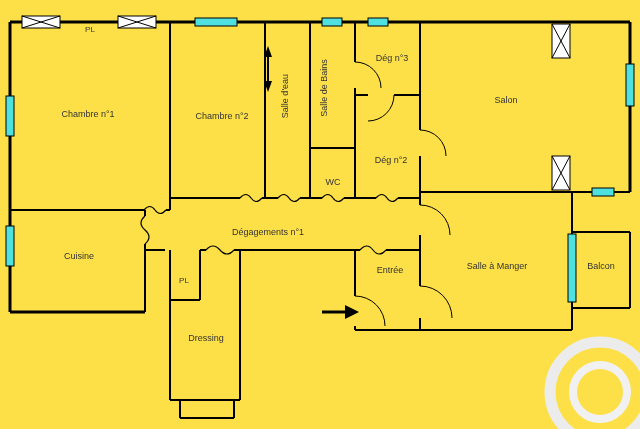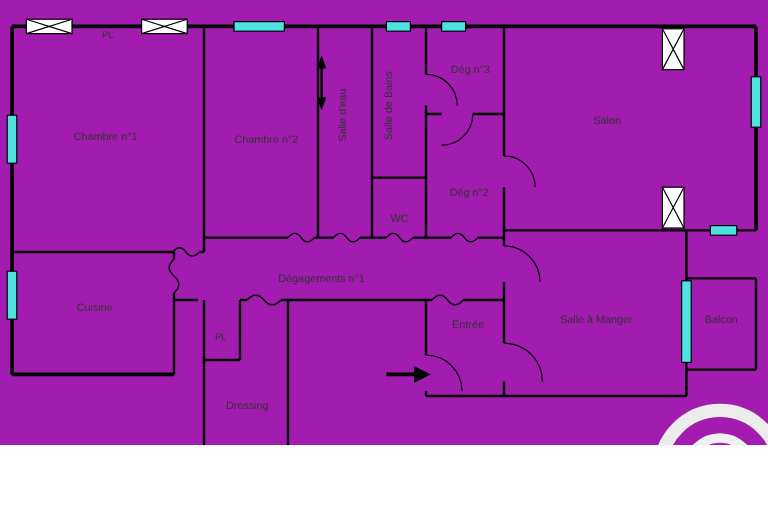--- a/index.html
+++ b/index.html
@@ -1,16 +1,16 @@
 <!DOCTYPE html>
 <html><head>
 <meta charset="utf-8">
 <style>
   html,body{margin:0;padding:0;background:#ffffff;}
-  .plan-wrap{width:640px;height:371px;position:relative;background:#a21caf;overflow:hidden;text-align:right;}
+  .plan-wrap{width:640px;height:429px;position:relative;background:#fde047;overflow:hidden;text-align:right;}
   svg{display:block;}
   .lbl{font-family:"Liberation Sans", sans-serif;font-size:9px;fill:#333333;text-anchor:middle;}
   .lbl-sm{font-family:"Liberation Sans", sans-serif;font-size:8px;fill:#333333;text-anchor:middle;}
 </style>
 </head>
 <body>
 
 <div class="plan-wrap">
 <svg width="640" height="429" viewBox="0 0 640 429">
 

